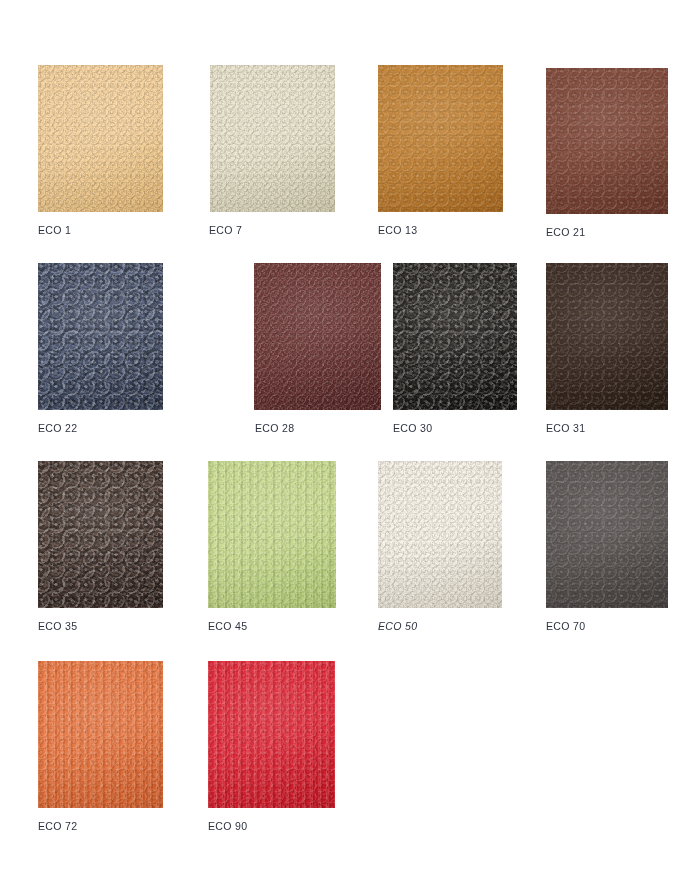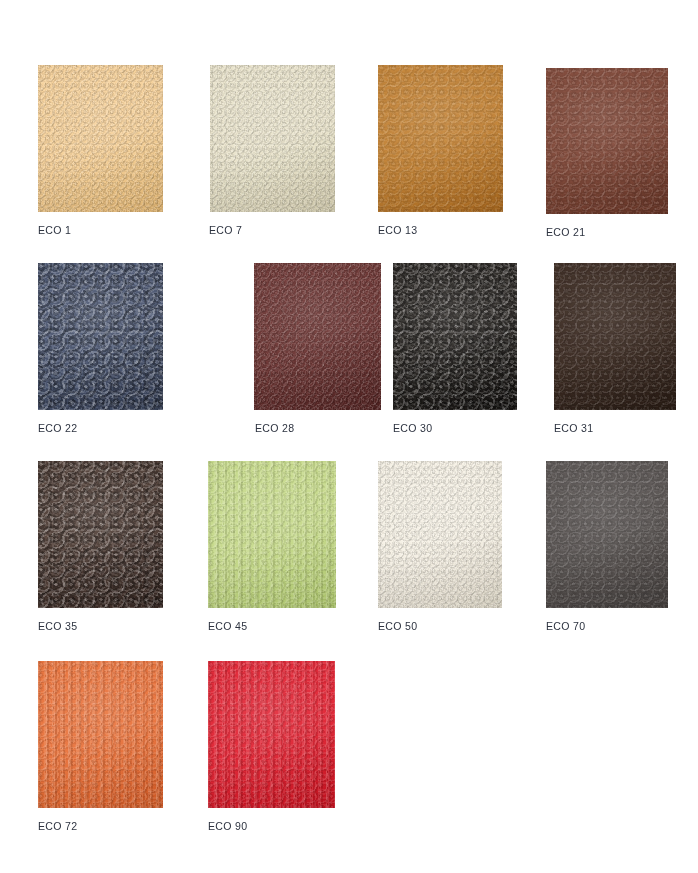--- a/index.html
+++ b/index.html
@@ -205,21 +205,21 @@
     <div class="swatch-cell" style="left: 15px; top: 0px; width: 698px; height: 666px;">
       <div class="swatch-chip" style="position: absolute; left: 378px; top: 263px; width: 124px; height: 147px; background: linear-gradient(157deg, rgb(42, 39, 36) 0%, rgb(42, 39, 36) 52%, rgb(20, 18, 16) 100%);">
         <div class="grain grain-pebble"></div>
         <svg class="grain-svg" preserveAspectRatio="none">
           <rect x="0" y="0" width="100%" height="100%" fill="#ffffff" filter="url(#leatherPebble)" opacity="0.50" style="mix-blend-mode: overlay;"></rect>
         </svg>
         <div class="sheen"></div>
       </div>
       <div class="swatch-label" style="left: 378px; top: 422px; color: rgb(45, 51, 64);">ECO 30</div>
     </div>
-    <div class="swatch-cell" style="left: 8px; top: 0px; width: 564px; height: 873px; padding-left: 13px;">
+    <div class="swatch-cell" style="left: 0px; top: 0px; width: 564px; height: 873px; padding-left: 13px;">
       <div class="swatch-chip" style="position: absolute; left: 546px; top: 263px; width: 122px; height: 147px; background: linear-gradient(157deg, rgb(59, 43, 34) 0%, rgb(59, 43, 34) 52%, rgb(40, 27, 20) 100%);">
         <div class="grain grain-soft"></div>
         <svg class="grain-svg" preserveAspectRatio="none">
           <rect x="0" y="0" width="100%" height="100%" fill="#ffffff" filter="url(#leatherSoft)" opacity="0.34" style="mix-blend-mode: overlay;"></rect>
         </svg>
         <div class="sheen"></div>
       </div>
       <div class="swatch-label" style="left: 546px; top: 422px; color: rgb(45, 51, 64);">ECO 31</div>
     </div>
     <div class="swatch-cell" style="left: 0px; top: 0px; width: 630px; height: 873px;">
@@ -235,21 +235,21 @@
     <div class="swatch-cell" style="left: 0px; top: 0px; width: 698px; height: 873px; text-decoration: underline;">
       <div class="swatch-chip" style="position: absolute; left: 208px; top: 461px; width: 128px; height: 147px; background: linear-gradient(157deg, rgb(196, 216, 135) 0%, rgb(196, 216, 135) 52%, rgb(175, 201, 108) 100%);">
         <div class="grain grain-vertical"></div>
         <svg class="grain-svg" preserveAspectRatio="none">
           <rect x="0" y="0" width="100%" height="100%" fill="#ffffff" filter="url(#leatherVertical)" opacity="0.34" style="mix-blend-mode: overlay;"></rect>
         </svg>
         <div class="sheen"></div>
       </div>
       <div class="swatch-label" style="left: 208px; top: 620px; color: rgb(45, 51, 64);">ECO 45</div>
     </div>
-    <div class="swatch-cell" style="left: 0px; top: 0px; width: 698px; height: 873px;">
+    <div class="swatch-cell" style="left: 0px; top: 0px; width: 698px; height: 873px; font-style: italic;">
       <div class="swatch-chip" style="position: absolute; left: 378px; top: 461px; width: 124px; height: 147px; background: linear-gradient(157deg, rgb(245, 240, 228) 0%, rgb(245, 240, 228) 52%, rgb(228, 221, 204) 100%);">
         <div class="grain grain-fine"></div>
         <svg class="grain-svg" preserveAspectRatio="none">
           <rect x="0" y="0" width="100%" height="100%" fill="#ffffff" filter="url(#leatherFine)" opacity="0.34" style="mix-blend-mode: overlay;"></rect>
         </svg>
         <div class="sheen"></div>
       </div>
       <div class="swatch-label" style="left: 378px; top: 620px; color: rgb(45, 51, 64);">ECO 50</div>
     </div>
     <div class="swatch-cell" style="left: 0px; top: 0px; width: 666px; height: 873px;">

